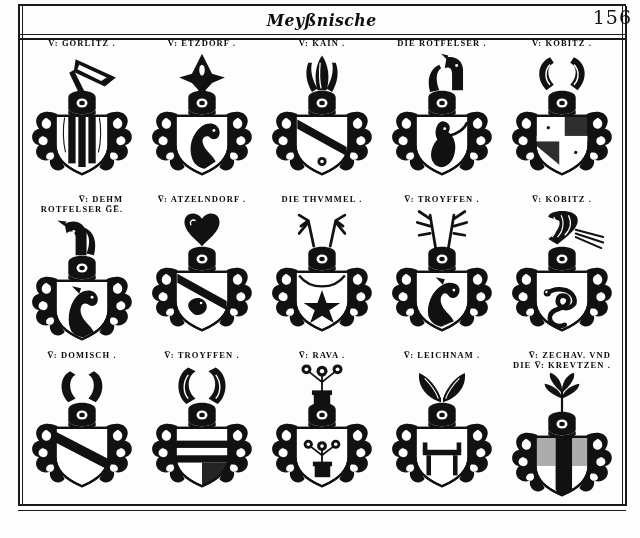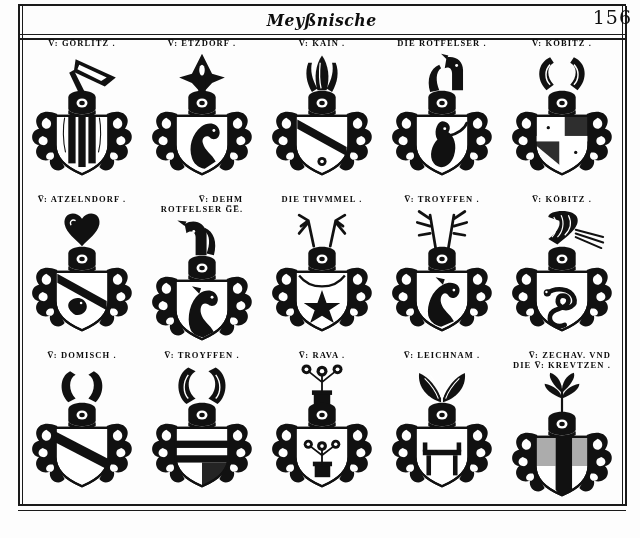--- a/index.html
+++ b/index.html
@@ -287,20 +287,60 @@
                   <path d="M30,72 L88,72 L88,104 Q88,124 59,136 Q30,124 30,104 Z"></path>
                 </clipPath>
               </defs>
               <path d="M30,72 L88,72 L88,104 Q88,124 59,136 Q30,124 30,104 Z" fill="none" stroke="#111" stroke-width="2.4"></path>
             </g>
           </svg>
         </div>
       </div>
       <div class="cell">
         <div class="label">
+          <div>V̅: DEHM</div>
+          <div>ROTFELSER G̅E̅.</div>
+        </div>
+        <div class="arms">
+          <svg viewBox="0 0 118 140" xmlns="http://www.w3.org/2000/svg">
+            <g>
+              <path d="M40,10 C50,4 62,8 64,20 L64,44 L52,44 L52,24 C52,18 46,16 42,20 Z" fill="#111"></path>
+              <path d="M40,12 L32,6 L42,7 Z" fill="#111"></path>
+              <circle cx="50" cy="18" r="1.6" fill="#fff"></circle>
+              <path d="M62,14 C72,18 76,30 72,44 L64,42 C68,32 68,22 62,18 Z" fill="#111"></path>
+              <path d="M32,70 C12,62 4,76 12,86 C2,88 2,102 12,104 C4,112 12,124 24,120 C22,130 34,136 40,128 C34,118 30,104 30,92 C30,82 31,74 32,70 Z" fill="#111"></path>
+              <path d="M20,74 C14,76 13,84 19,86 C24,87 27,81 24,77 Z" fill="#fff"></path>
+              <path d="M16,94 C10,96 10,103 16,104 C21,105 23,99 20,96 Z" fill="#fff"></path>
+              <path d="M24,112 C19,113 18,119 23,120 C28,121 30,115 27,112 Z" fill="#fff"></path>
+              <path d="M86,70 C106,62 114,76 106,86 C116,88 116,102 106,104 C114,112 106,124 94,120 C96,130 84,136 78,128 C84,118 88,104 88,92 C88,82 87,74 86,70 Z" fill="#111"></path>
+              <path d="M98,74 C104,76 105,84 99,86 C94,87 91,81 94,77 Z" fill="#fff"></path>
+              <path d="M102,94 C108,96 108,103 102,104 C97,105 95,99 98,96 Z" fill="#fff"></path>
+              <path d="M94,112 C99,113 100,119 95,120 C90,121 88,115 91,112 Z" fill="#fff"></path>
+              <path d="M44,52 C44,42 74,42 74,52 L74,64 C74,72 44,72 44,64 Z" fill="#111"></path>
+              <ellipse cx="59" cy="58" rx="6" ry="5" fill="#fff"></ellipse>
+              <ellipse cx="59" cy="58" rx="3" ry="2.4" fill="#111"></ellipse>
+              <path d="M44,66 C52,72 66,72 74,66 L74,70 C66,75 52,75 44,70 Z" fill="#111"></path>
+              <path d="M30,72 L88,72 L88,104 Q88,124 59,136 Q30,124 30,104 Z" fill="#fff" stroke="#111" stroke-width="2.4"></path>
+              <g clip-path="url(#cliparms-dehm-rotfelser)">
+                <path d="M46,124 C42,112 46,94 56,86 C64,80 74,82 76,90 C78,98 70,102 66,98 C60,94 56,100 58,108 C60,116 68,120 72,128 L60,134 C52,132 48,130 46,124 Z" fill="#111"></path>
+                <circle cx="70" cy="90" r="1.6" fill="#fff"></circle>
+                <path d="M56,86 L48,78 L58,80 Z" fill="#111"></path>
+              </g>
+              <defs>
+                <clipPath id="cliparms-dehm-rotfelser">
+                  <path d="M30,72 L88,72 L88,104 Q88,124 59,136 Q30,124 30,104 Z"></path>
+                </clipPath>
+              </defs>
+              <path d="M30,72 L88,72 L88,104 Q88,124 59,136 Q30,124 30,104 Z" fill="none" stroke="#111" stroke-width="2.4"></path>
+            </g>
+          </svg>
+        </div>
+      </div>
+      <div class="cell">
+        <div class="label">
           <div>V̅: ATZELNDORF .</div>
         </div>
         <div class="arms">
           <svg viewBox="0 0 118 140" xmlns="http://www.w3.org/2000/svg">
             <g>
               <path d="M59,14 C52,4 38,8 40,20 C42,30 52,36 59,44 C66,36 76,30 78,20 C80,8 66,4 59,14 Z" fill="#111"></path>
               <path d="M52,16 C48,14 45,17 47,21" stroke="#fff" stroke-width="1.4" fill="none"></path>
               <path d="M32,70 C12,62 4,76 12,86 C2,88 2,102 12,104 C4,112 12,124 24,120 C22,130 34,136 40,128 C34,118 30,104 30,92 C30,82 31,74 32,70 Z" fill="#111"></path>
               <path d="M20,74 C14,76 13,84 19,86 C24,87 27,81 24,77 Z" fill="#fff"></path>
               <path d="M16,94 C10,96 10,103 16,104 C21,105 23,99 20,96 Z" fill="#fff"></path>
@@ -314,60 +354,20 @@
               <ellipse cx="59" cy="58" rx="3" ry="2.4" fill="#111"></ellipse>
               <path d="M44,66 C52,72 66,72 74,66 L74,70 C66,75 52,75 44,70 Z" fill="#111"></path>
               <path d="M30,72 L88,72 L88,104 Q88,124 59,136 Q30,124 30,104 Z" fill="#fff" stroke="#111" stroke-width="2.4"></path>
               <g clip-path="url(#cliparms-atzelndorf)">
                 <path d="M32,84 L86,114 L86,104 L32,74 Z" fill="#111"></path>
                 <path d="M46,104 C52,98 62,100 64,108 C66,116 56,122 50,118 C44,114 42,108 46,104 Z" fill="#111"></path>
                 <circle cx="58" cy="106" r="1.4" fill="#fff"></circle>
               </g>
               <defs>
                 <clipPath id="cliparms-atzelndorf">
-                  <path d="M30,72 L88,72 L88,104 Q88,124 59,136 Q30,124 30,104 Z"></path>
-                </clipPath>
-              </defs>
-              <path d="M30,72 L88,72 L88,104 Q88,124 59,136 Q30,124 30,104 Z" fill="none" stroke="#111" stroke-width="2.4"></path>
-            </g>
-          </svg>
-        </div>
-      </div>
-      <div class="cell">
-        <div class="label">
-          <div>V̅: DEHM</div>
-          <div>ROTFELSER G̅E̅.</div>
-        </div>
-        <div class="arms">
-          <svg viewBox="0 0 118 140" xmlns="http://www.w3.org/2000/svg">
-            <g>
-              <path d="M40,10 C50,4 62,8 64,20 L64,44 L52,44 L52,24 C52,18 46,16 42,20 Z" fill="#111"></path>
-              <path d="M40,12 L32,6 L42,7 Z" fill="#111"></path>
-              <circle cx="50" cy="18" r="1.6" fill="#fff"></circle>
-              <path d="M62,14 C72,18 76,30 72,44 L64,42 C68,32 68,22 62,18 Z" fill="#111"></path>
-              <path d="M32,70 C12,62 4,76 12,86 C2,88 2,102 12,104 C4,112 12,124 24,120 C22,130 34,136 40,128 C34,118 30,104 30,92 C30,82 31,74 32,70 Z" fill="#111"></path>
-              <path d="M20,74 C14,76 13,84 19,86 C24,87 27,81 24,77 Z" fill="#fff"></path>
-              <path d="M16,94 C10,96 10,103 16,104 C21,105 23,99 20,96 Z" fill="#fff"></path>
-              <path d="M24,112 C19,113 18,119 23,120 C28,121 30,115 27,112 Z" fill="#fff"></path>
-              <path d="M86,70 C106,62 114,76 106,86 C116,88 116,102 106,104 C114,112 106,124 94,120 C96,130 84,136 78,128 C84,118 88,104 88,92 C88,82 87,74 86,70 Z" fill="#111"></path>
-              <path d="M98,74 C104,76 105,84 99,86 C94,87 91,81 94,77 Z" fill="#fff"></path>
-              <path d="M102,94 C108,96 108,103 102,104 C97,105 95,99 98,96 Z" fill="#fff"></path>
-              <path d="M94,112 C99,113 100,119 95,120 C90,121 88,115 91,112 Z" fill="#fff"></path>
-              <path d="M44,52 C44,42 74,42 74,52 L74,64 C74,72 44,72 44,64 Z" fill="#111"></path>
-              <ellipse cx="59" cy="58" rx="6" ry="5" fill="#fff"></ellipse>
-              <ellipse cx="59" cy="58" rx="3" ry="2.4" fill="#111"></ellipse>
-              <path d="M44,66 C52,72 66,72 74,66 L74,70 C66,75 52,75 44,70 Z" fill="#111"></path>
-              <path d="M30,72 L88,72 L88,104 Q88,124 59,136 Q30,124 30,104 Z" fill="#fff" stroke="#111" stroke-width="2.4"></path>
-              <g clip-path="url(#cliparms-dehm-rotfelser)">
-                <path d="M46,124 C42,112 46,94 56,86 C64,80 74,82 76,90 C78,98 70,102 66,98 C60,94 56,100 58,108 C60,116 68,120 72,128 L60,134 C52,132 48,130 46,124 Z" fill="#111"></path>
-                <circle cx="70" cy="90" r="1.6" fill="#fff"></circle>
-                <path d="M56,86 L48,78 L58,80 Z" fill="#111"></path>
-              </g>
-              <defs>
-                <clipPath id="cliparms-dehm-rotfelser">
                   <path d="M30,72 L88,72 L88,104 Q88,124 59,136 Q30,124 30,104 Z"></path>
                 </clipPath>
               </defs>
               <path d="M30,72 L88,72 L88,104 Q88,124 59,136 Q30,124 30,104 Z" fill="none" stroke="#111" stroke-width="2.4"></path>
             </g>
           </svg>
         </div>
       </div>
       <div class="cell">
         <div class="label">

